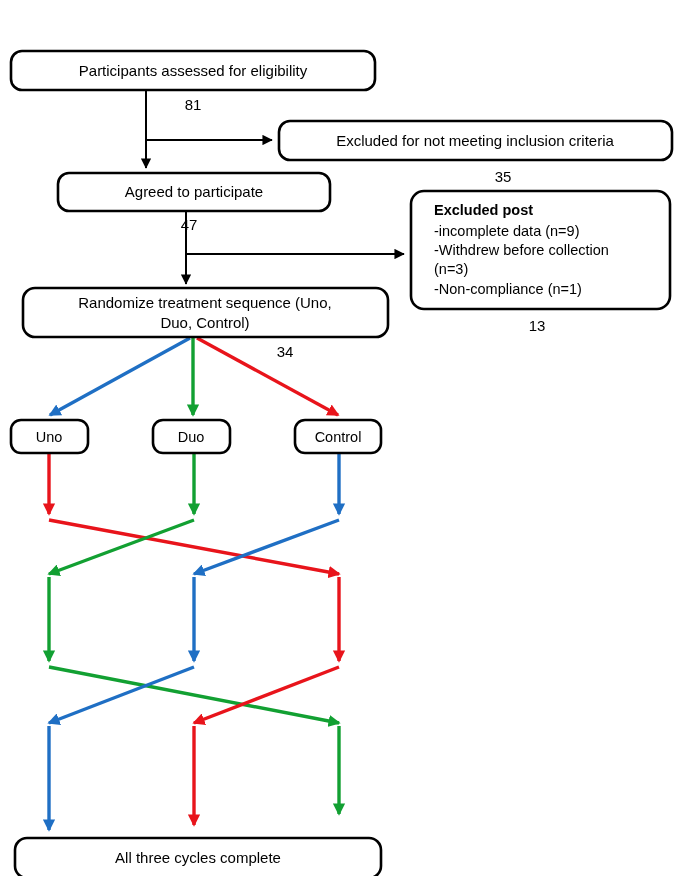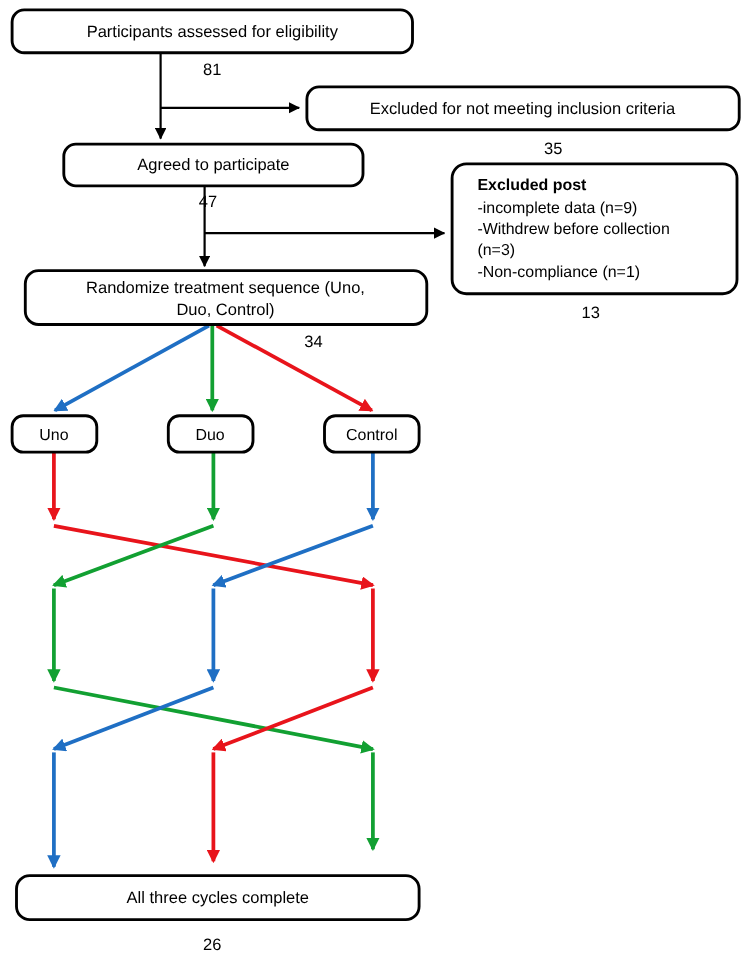--- a/index.html
+++ b/index.html
@@ -11,20 +11,21 @@
     width: 684px;
     height: 876px;
     font-family: "Liberation Sans", sans-serif;
     color: #000000;
     overflow: hidden;
   }
   #flowchart-root {
     position: relative;
     width: 684px;
     height: 720px;
+    margin-top: 42px;
   }
   svg#diagram {
     position: absolute;
     left: 0;
     top: 0;
     width: 684px;
     height: 876px;
     display: block;
   }
   .box-rect {

